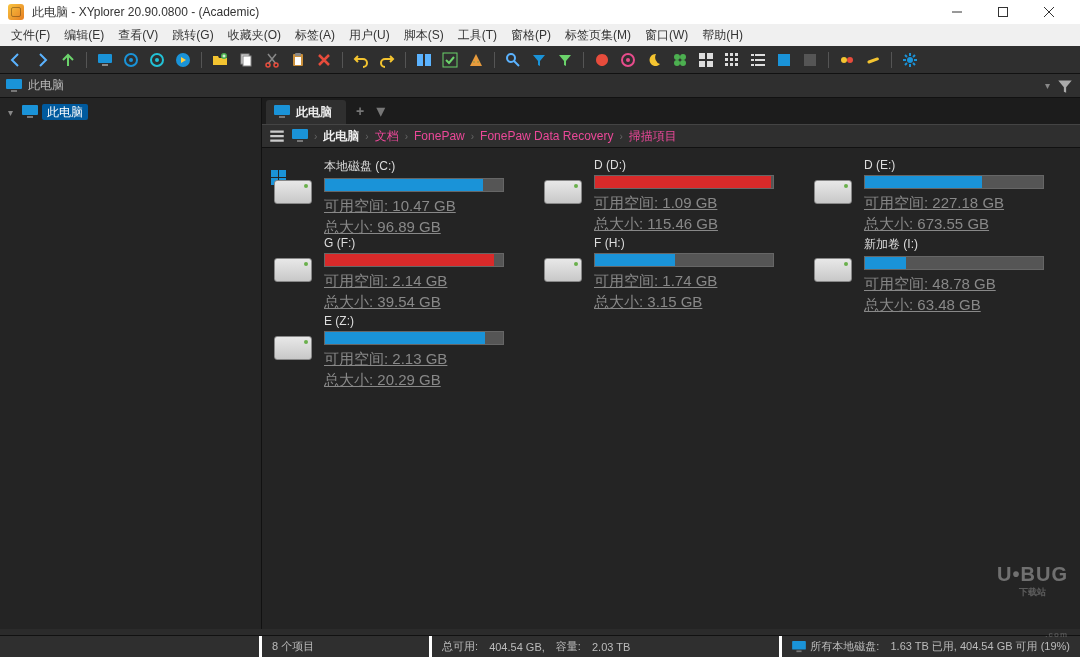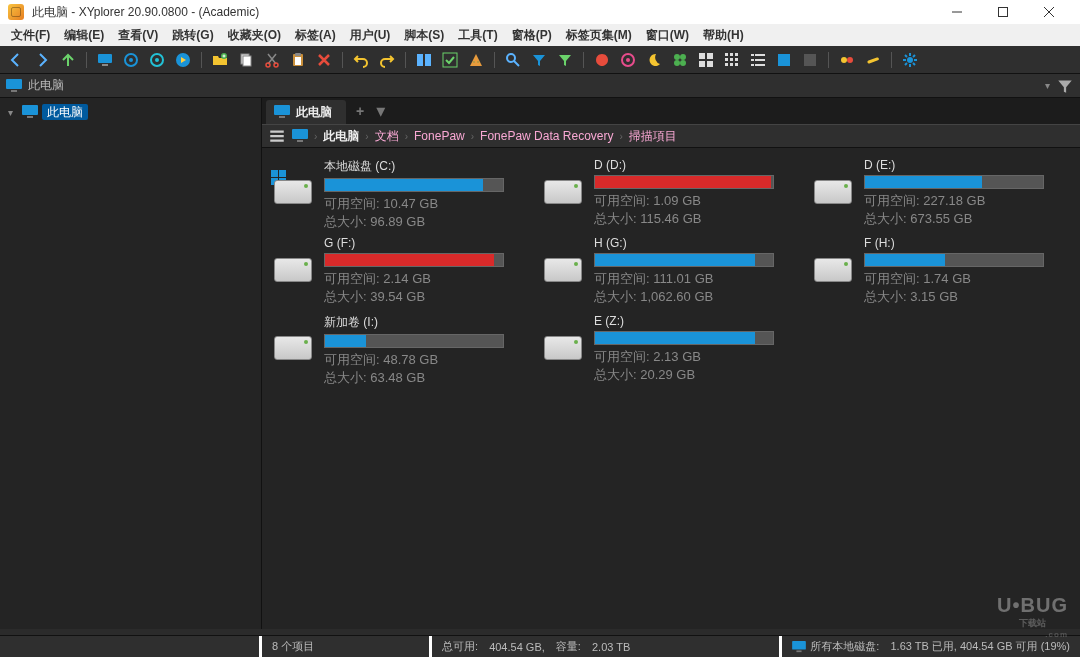--- a/index.html
+++ b/index.html
@@ -8,21 +8,21 @@
 
 .titlebar { height: 24px; background: #fff; display: flex; align-items: center; padding: 0 8px; color: #333; }
 .titlebar .app-icon { width: 16px; height: 16px; margin-right: 8px; background: linear-gradient(135deg,#f9c440,#e67e22); border-radius: 3px; position: relative; }
 .titlebar .app-icon::after { content:""; position:absolute; inset:3px; border:1px solid rgba(0,0,0,.3); border-radius:2px;}
 .titlebar .title { flex: 1; font-size: 12px; }
 .winbtn { width: 46px; height: 30px; display: flex; align-items: center; justify-content: center; color:#333; }
 .winbtn svg { width:10px; height:10px; }
 
 
 .menubar { height: 22px; background: #f0f0f0; display: flex; align-items: center; padding: 0 4px; color: #333; font-size: 12px; }
-.menubar .mitem { padding: 6px 7px; cursor: default; font-weight: bold; }
+.menubar .mitem { padding: 6px 7px; cursor: default; }
 
 
 .toolbar { height: 28px; background: #2f2f2f; display: flex; align-items: center; padding: 0 4px; gap: 2px; border-bottom:1px solid #111;}
 .tbtn { width: 24px; height: 24px; display: flex; align-items: center; justify-content: center; border-radius: 2px; }
 .tsep { width: 5px; height: 20px; margin: 0 2px; position: relative; }
 .tsep::before { content:""; position:absolute; left:2px; top:2px; bottom:2px; border-left:1px solid #555; }
 .ico { width:16px; height:16px; display:inline-block; }
 
 
 .addrbar { height: 24px; background: #2f2f2f; display: flex; align-items: center; padding: 0 6px; border-bottom:1px solid #111;}
@@ -49,49 +49,49 @@
 .tab { height:24px; background:#2f2f2f; display:flex; align-items:center; padding:0 14px 0 8px; gap:6px; border-top-left-radius:3px; border-top-right-radius:3px; margin-right:2px; }
 .tab .mon { width:16px; height:14px; }
 .tab .tlabel { font-size:12px; color:#eee; font-weight:bold; }
 .tabplus { color:#777; padding:0 8px; font-size:14px; font-weight:bold; align-self:center; }
 .tabminus { color:#777; padding:0 4px; font-size:18px; align-self:center; }
 
 
 .crumbs { height:24px; background:#2f2f2f; display:flex; align-items:center; padding:0 6px; gap:6px; border-top:1px solid #444; border-bottom:1px solid #111; }
 .crumbs .burger { width:18px; height:18px; color:#ccc; }
 .crumbs .mon { width:16px; height:14px; }
-.crumbs .seg { font-size:12px; color:#f9a8d4; }
+.crumbs .seg { font-size:12px; color:#ec4899; }
 .crumbs .seg.cur { color:#eee; font-weight:bold; }
 .crumbs .chev { color:#666; font-size:10px; }
 
 
 .drives { flex:1; padding:10px 12px; display:grid; grid-template-columns: repeat(3, 1fr); grid-auto-rows: 72px; gap:6px 16px; align-content:start; overflow:auto; }
 .drive { display:flex; gap:10px; }
 .dico { width:40px; height:36px; margin-top:14px; position:relative; }
 .dico .hdd { width:38px; height:24px; background:linear-gradient(#e8e8e8,#c8c8c8); border:1px solid #888; border-radius:3px; position:relative; top:8px; }
 .dico .hdd::after { content:""; position:absolute; right:3px; top:3px; width:4px; height:4px; border-radius:50%; background:#6ab04c; }
 .dico .winlogo { position:absolute; left:-3px; top:-2px; width:16px; height:16px; }
 .dinfo { flex:1; min-width:0; }
 .dname { font-size:12px; color:#ddd; margin-bottom:3px; white-space:nowrap; }
 .dbar { width:180px; height:14px; background:#555; border:1px solid #666; position:relative; margin-bottom:3px; }
 .dbar .fill { height:100%; background:#1a93d8; }
 .dbar .fill.red { background:#d82a2a; }
-.dmeta { font-size:13px; color:#888; line-height:1.4; }
+.dmeta { font-size:15px; color:#888; line-height:1.4;text-decoration:underline; }
 
 
 .status { height:22px; background:#2f2f2f; display:flex; align-items:center; font-size:11px; color:#bbb; border-top:1px solid #111; position:absolute; bottom:0; left:0; right:0; }
 .status .cell { padding:0 10px; border-right:3px solid #ffffff; height:100%; display:flex; align-items:center; gap:4px; }
 .status .cell.tree-w { width:262px; }
 .status .cell.main { flex:1; }
 .status .mon { width:14px; height:12px; }
 
 
 .watermark { position:absolute; right:12px; bottom:18px; font-size:20px; font-weight:bold; color:rgba(255,255,255,.35); letter-spacing:1px; pointer-events:none; font-family: Arial, sans-serif;}
 .watermark .sub { font-size:9px; display:block; text-align:center; color:rgba(255,255,255,.25); letter-spacing:0;}
-.watermark .sub2 { font-size:8px; display:block; text-align:right; color:rgba(255,255,255,.2);}
+.watermark .sub2 { font-size:8px; display:block; text-align:right; color:rgba(255,255,255,.2);margin-top:31px;}
 
 
 .monsvg { fill:#1a93d8; }
 </style>
 </head>
 <body>
 
 <div class="titlebar">
   <span class="app-icon"></span>
   <span class="title">此电脑 - XYplorer 20.90.0800 - (Academic)</span>
@@ -467,34 +467,20 @@
       <div class="dmeta">可用空间: 2.14 GB</div>
       <div class="dmeta">总大小: 39.54 GB</div>
     </div>
         </div>
         <div class="drive">
     <div class="dico">
 
       <div class="hdd"></div>
     </div>
     <div class="dinfo">
-      <div class="dname">H (G:)</div>
-      <div class="dbar">
-              <div class="fill " style="width:90%"></div>
-            </div>
-      <div class="dmeta">可用空间: 111.01 GB</div>
-      <div class="dmeta">总大小: 1,062.60 GB</div>
-    </div>
-        </div>
-        <div class="drive">
-    <div class="dico">
-
-      <div class="hdd"></div>
-    </div>
-    <div class="dinfo">
       <div class="dname">F (H:)</div>
       <div class="dbar">
               <div class="fill " style="width:45%"></div>
             </div>
       <div class="dmeta">可用空间: 1.74 GB</div>
       <div class="dmeta">总大小: 3.15 GB</div>
     </div>
         </div>
         <div class="drive">
     <div class="dico">

